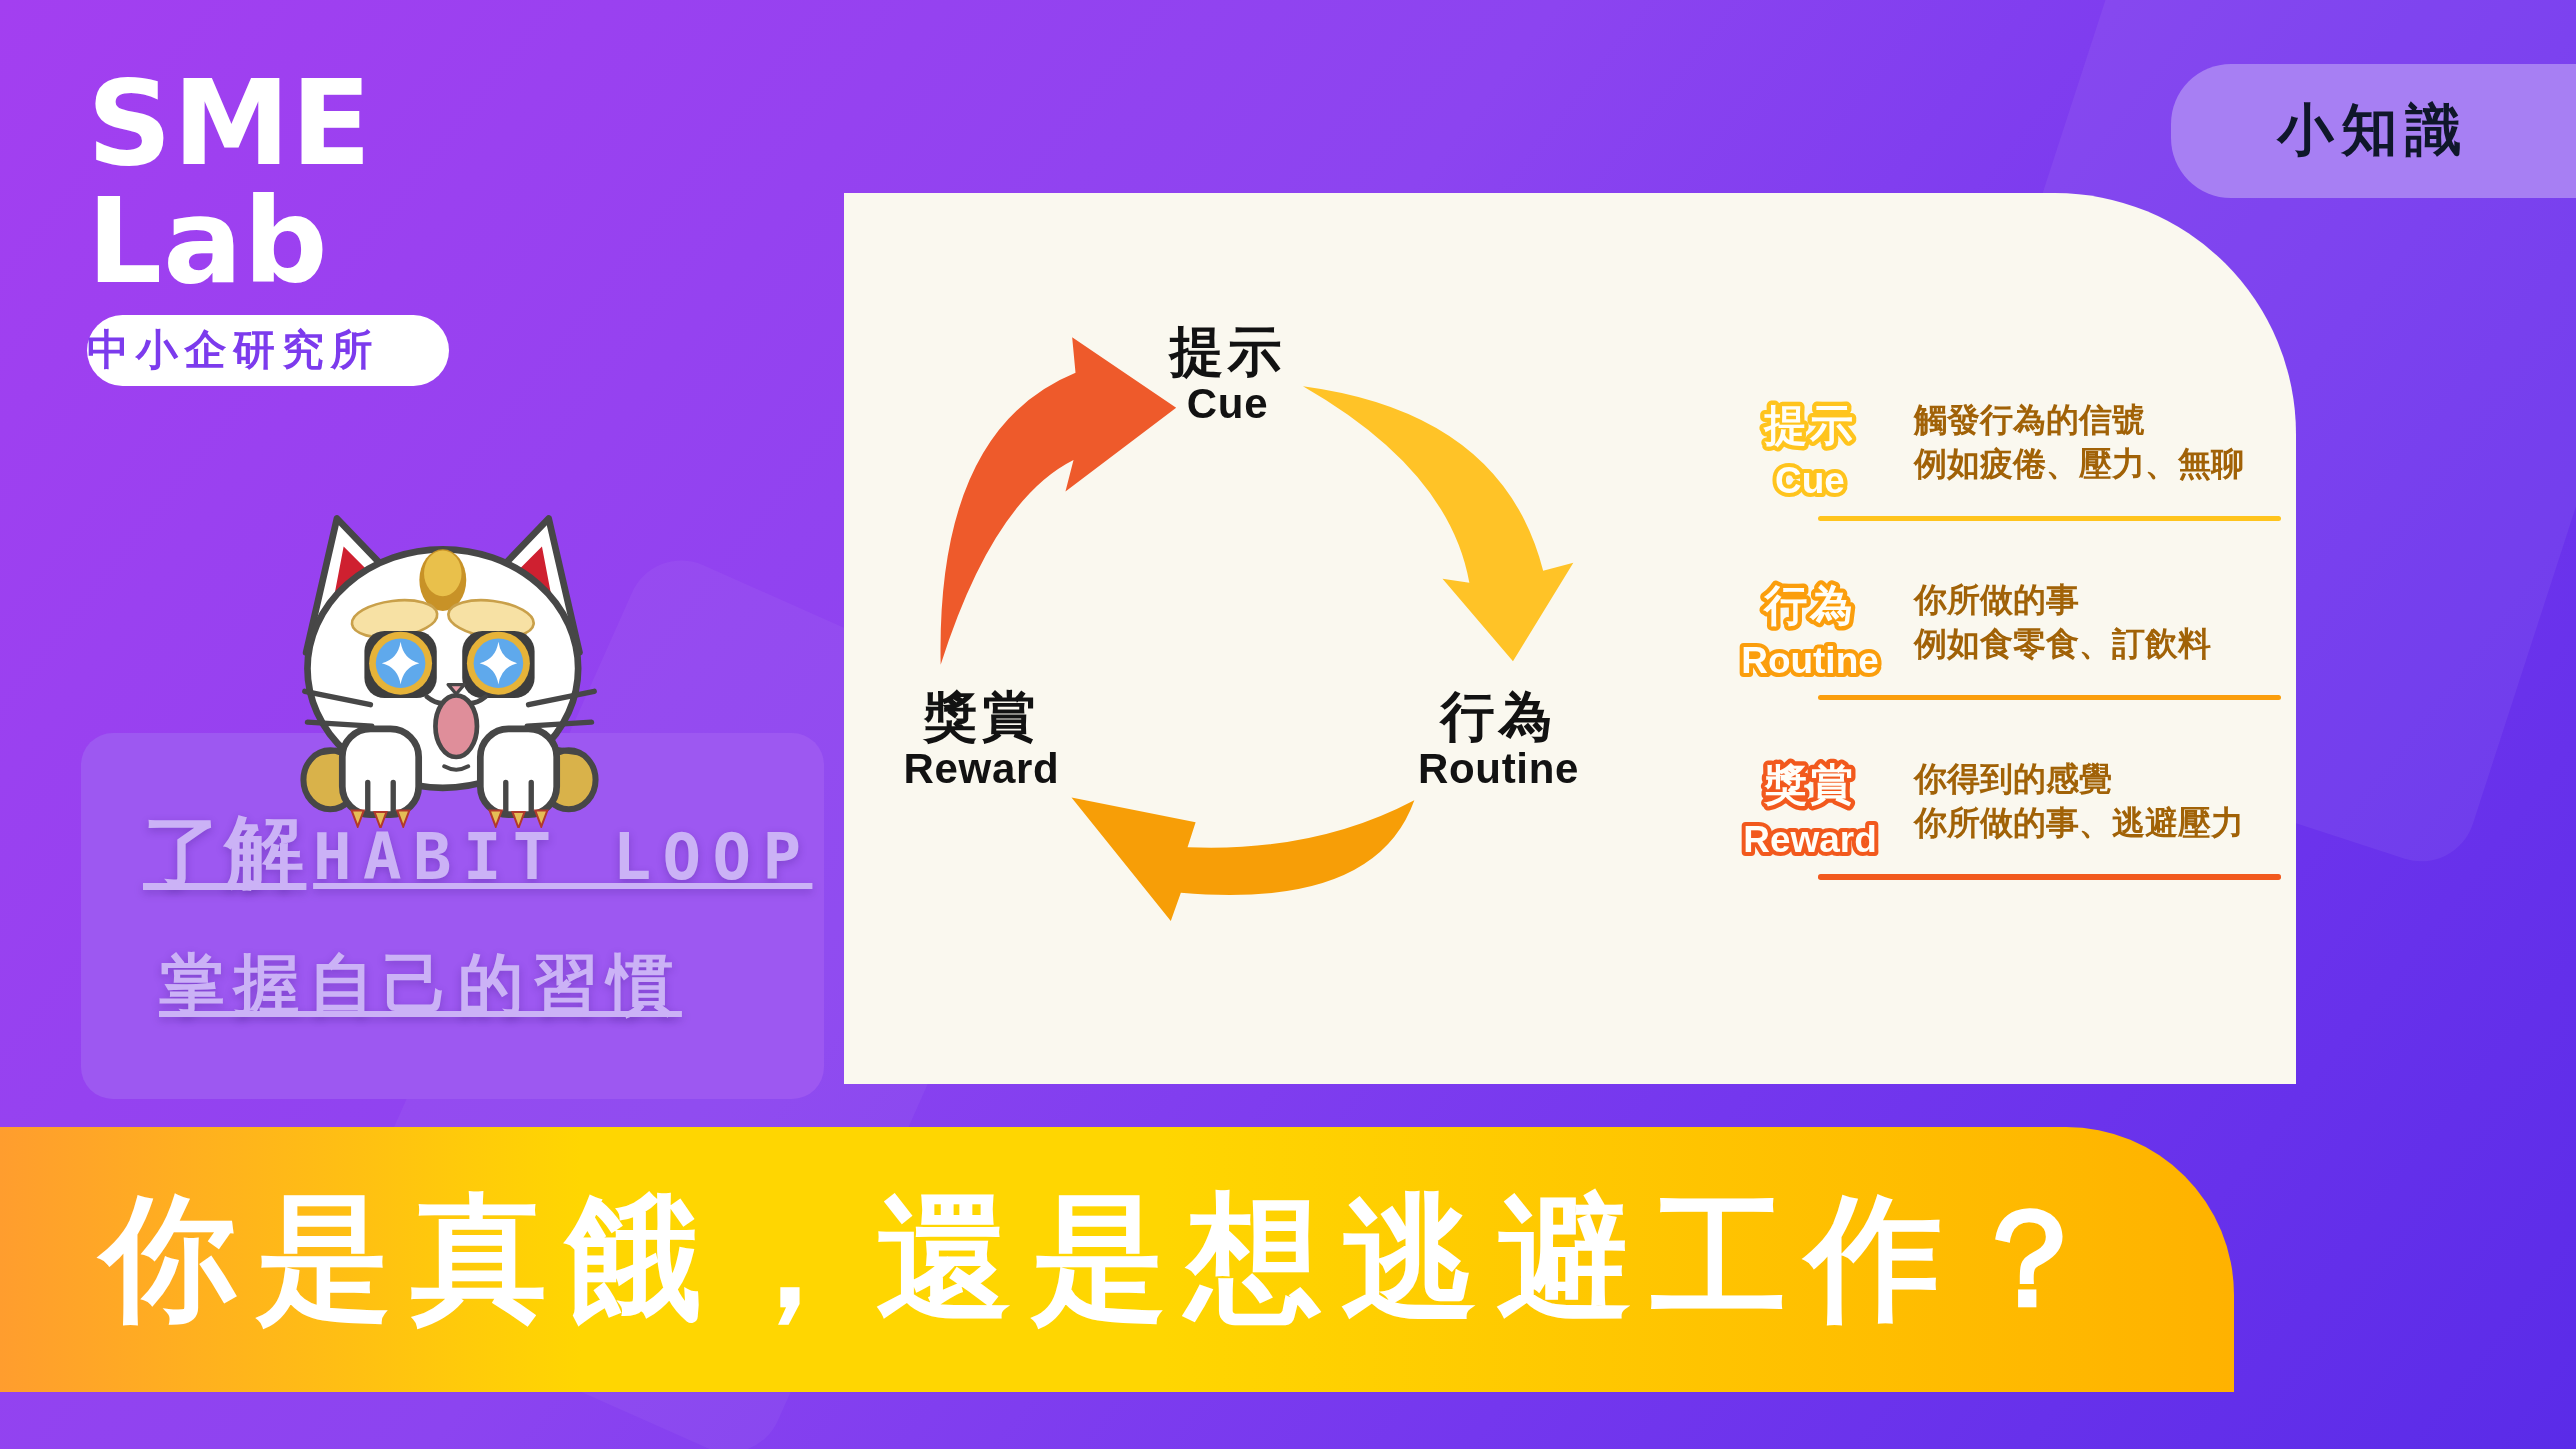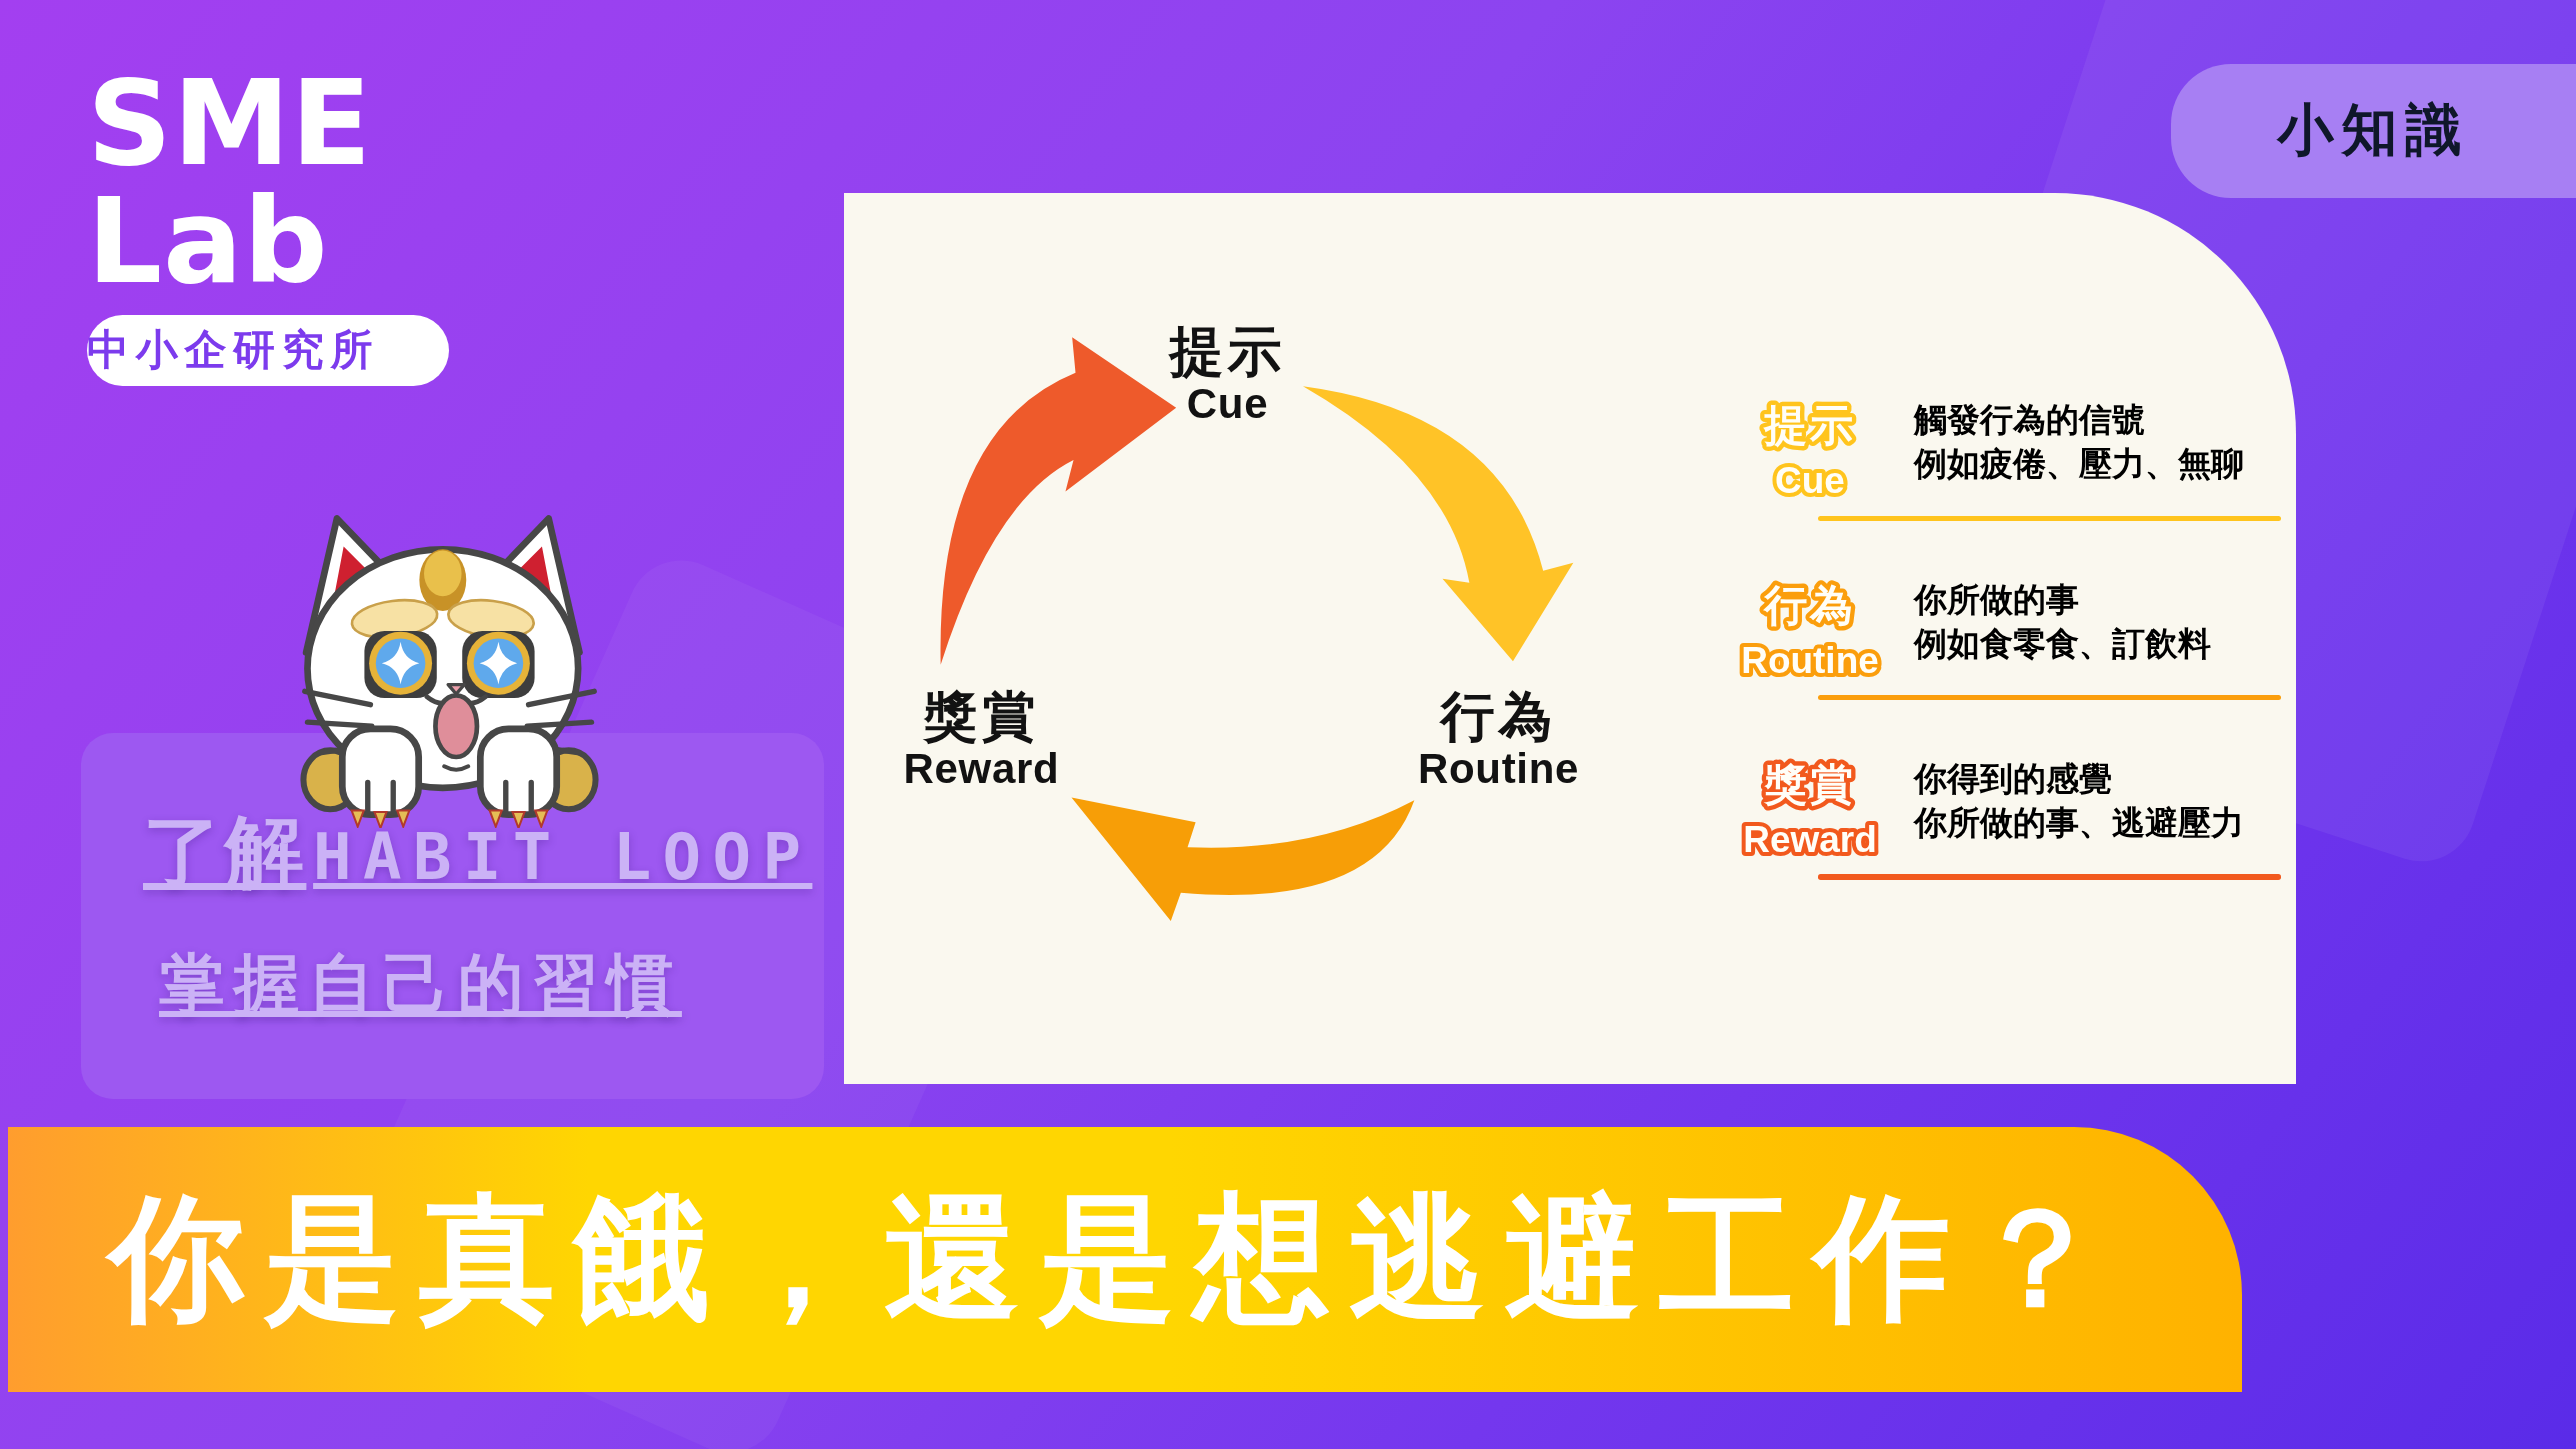--- a/index.html
+++ b/index.html
@@ -44,21 +44,21 @@
   .node-cue{left:283px;top:131px;width:201px;}
   .node-reward{left:0px;top:496px;width:275px;}
   .node-routine{left:517px;top:496px;width:275px;}
 
   
   .def-row{position:absolute;left:882px;width:570px;display:flex;align-items:flex-start;}
   .def-row-1{top:201px;}
   .def-row-2{top:381px;}
   .def-row-3{top:560px;}
   .term-svg{width:168px;height:121px;flex:0 0 168px;}
-  .def-text{margin-left:20px;padding-top:4px;color:#000000;font-size:33px;font-weight:700;line-height:44px;}
+  .def-text{margin-left:20px;padding-top:4px;color:#a16207;font-size:33px;font-weight:700;line-height:44px;}
   .def-underline{position:absolute;left:974px;width:463px;height:4.7px;border-radius:2.7px;}
   .underline-1{top:323px;background:#FFC41D;}
   .underline-2{top:502px;background:#FB9E0C;}
   .underline-3{top:681px;background:#F2591D;height:6px;}
 
   
   .slogan{
     position:absolute;left:81px;top:733px;width:743px;height:366px;
     background:#9D58F1;border-radius:32px;
     padding:67px 0 0 62px;box-sizing:border-box;color:#CBB2F6;
@@ -71,21 +71,21 @@
     font-size:64px;font-weight:800;letter-spacing:11.4px;margin-left:6.7px;
     font-family:"DejaVu Sans Mono","Liberation Mono",monospace;
   }
   .slogan-line2{font-size:66px;font-weight:900;letter-spacing:8.7px;margin-top:34px;margin-left:16px;}
 
   
   .mascot{position:absolute;left:295px;top:493px;width:309px;height:335px;}
 
   
   .banner{
-    position:absolute;left:8px;top:1127px;width:2234px;height:265px;
+    position:absolute;left:0;top:1127px;width:2234px;height:265px;
     background:linear-gradient(90deg,#FF9D2E 0%,#FFD601 26%,#FFD601 52%,#FFB200 100%);
     border-radius:0 168px 0 0;
     display:flex;align-items:center;
   }
   .banner span{
     color:#ffffff;font-size:136px;font-weight:900;letter-spacing:19px;
     padding-left:101px;white-space:nowrap;
   }
   .outlined-zh{font-size:64px;font-weight:900;letter-spacing:4px;}
   .outlined-en{font-size:55px;font-weight:900;}

